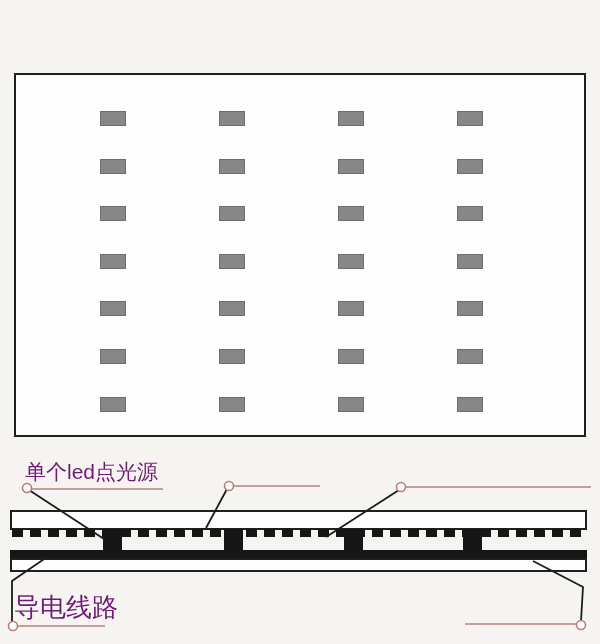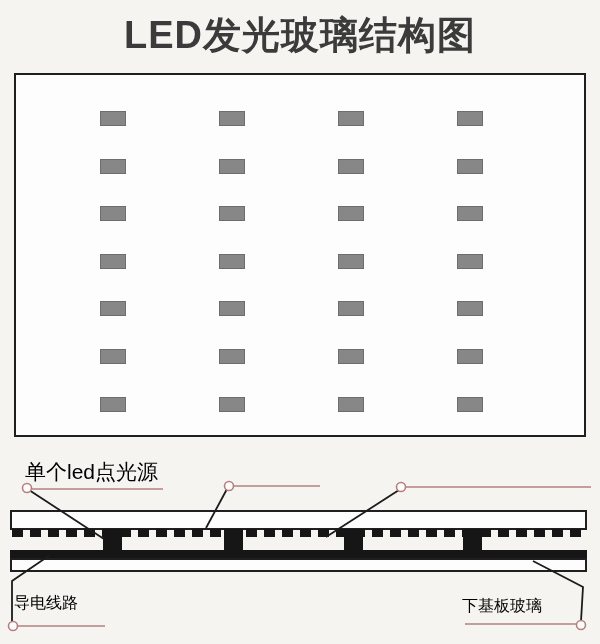--- a/index.html
+++ b/index.html
@@ -40,32 +40,31 @@
   }
   .conductive-bar{
     left:10px;top:550px;width:577px;height:8px;background:#161616;
   }
   .bottom-glass{
     left:10px;top:558px;width:577px;height:14px;
     border:2px solid #1f1f1f;background:#fdfdfd;
   }
   
   .lbl{
-    position:absolute;color:#000000;font-size:21px;line-height:1.1;
+    position:absolute;color:#701a75;font-size:21px;line-height:1.1;
     white-space:nowrap;
   }
-  .lbl.big{font-size:16px;}
+  .lbl.big{font-size:26px;font-family:Liberation Serif, serif;}
   svg.overlay{position:absolute;left:0;top:0;pointer-events:none;}
 </style>
 </head>
 <body>
 
 <div id="stage">
 
-  <div class="page-title">LED发光玻璃结构图</div>
 
   <div class="panel" id="led-panel">
       <div class="led-dot" style="left: 84px; top: 36px;"></div>
       <div class="led-dot" style="left: 203px; top: 36px;"></div>
       <div class="led-dot" style="left: 322px; top: 36px;"></div>
       <div class="led-dot" style="left: 441px; top: 36px;"></div>
       <div class="led-dot" style="left: 84px; top: 84px;"></div>
       <div class="led-dot" style="left: 203px; top: 84px;"></div>
       <div class="led-dot" style="left: 322px; top: 84px;"></div>
       <div class="led-dot" style="left: 441px; top: 84px;"></div>
@@ -118,15 +117,14 @@
 
     <circle cx="27" cy="488" r="4.5" fill="#fdfdfb" stroke="#b5807e" stroke-width="1.6"></circle>
     <circle cx="229" cy="486" r="4.5" fill="#fdfdfb" stroke="#b5807e" stroke-width="1.6"></circle>
     <circle cx="401" cy="487" r="4.5" fill="#fdfdfb" stroke="#b5807e" stroke-width="1.6"></circle>
     <circle cx="13" cy="626" r="4.5" fill="#fdfdfb" stroke="#b5807e" stroke-width="1.6"></circle>
     <circle cx="581" cy="625" r="4.5" fill="#fdfdfb" stroke="#b5807e" stroke-width="1.6"></circle>
   </svg>
 
   <div class="lbl" style="left:25px;top:460px">单个led点光源</div>
   <div class="lbl big" style="left:14px;top:594px">导电线路</div>
-  <div class="lbl big" style="left:462px;top:597px">下基板玻璃</div>
 
 </div>
 
 </body></html>

